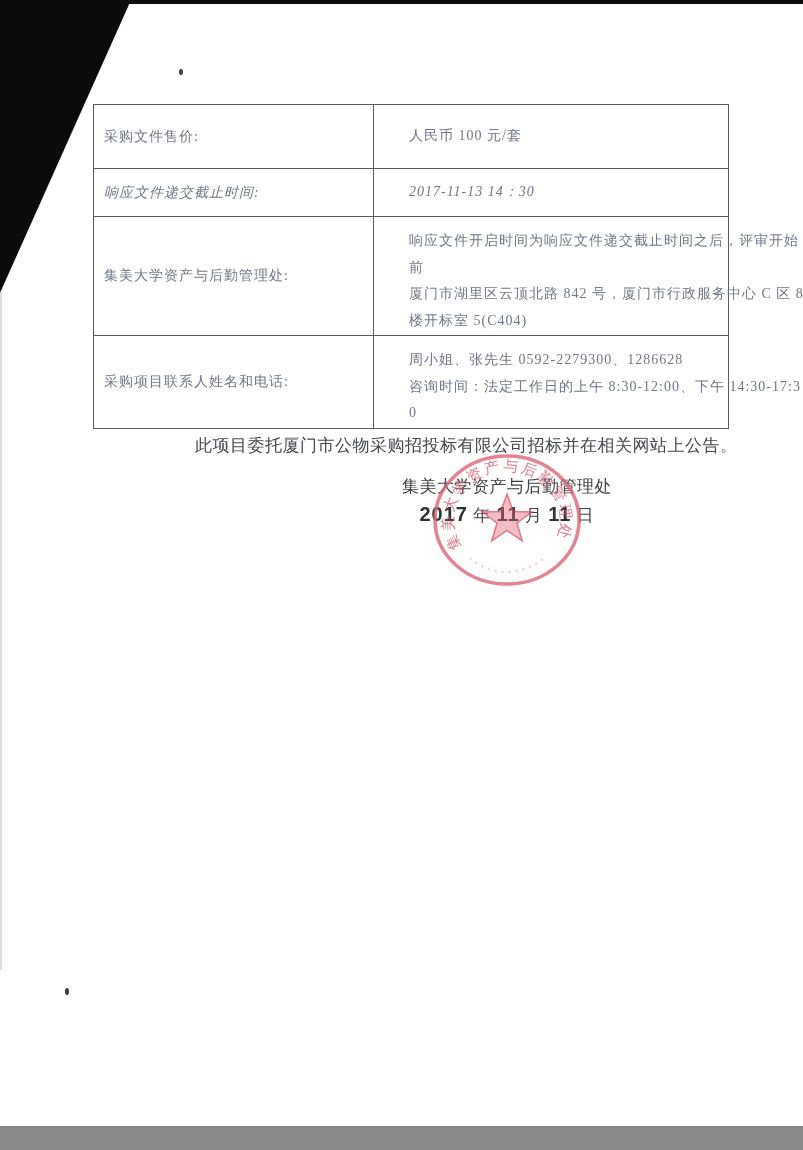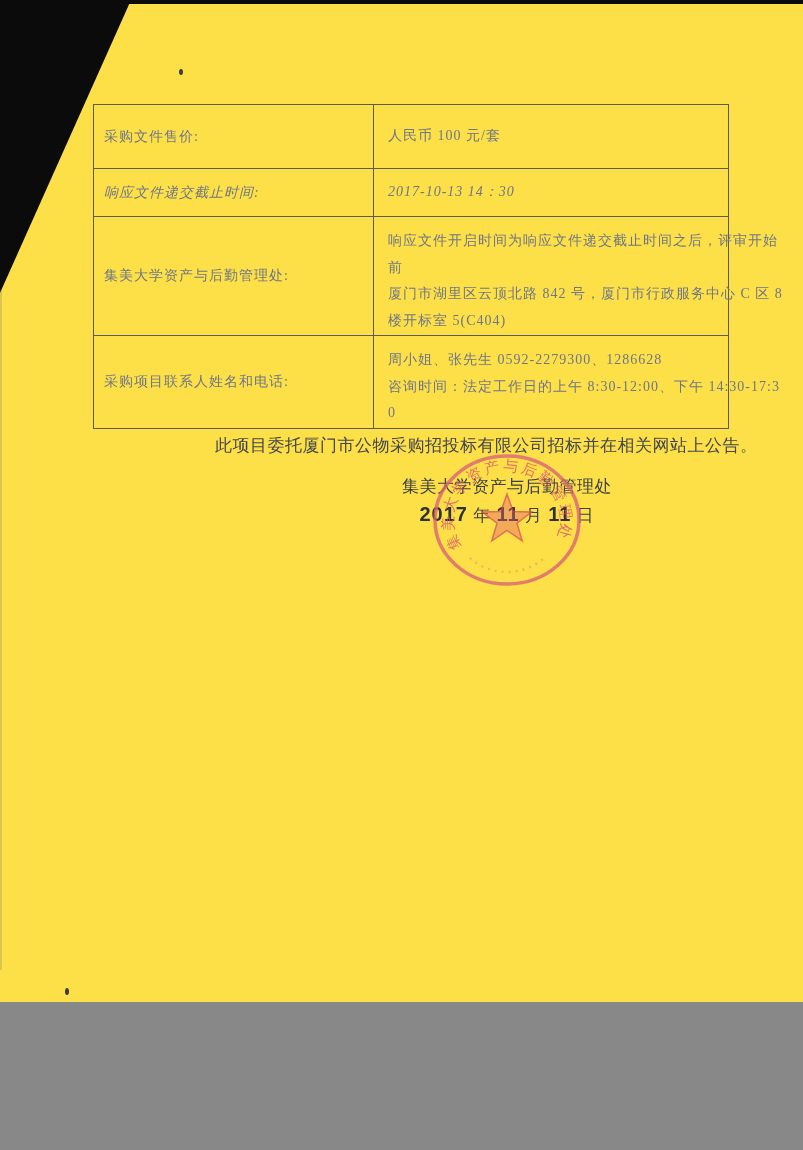--- a/index.html
+++ b/index.html
@@ -1,18 +1,18 @@
 <!DOCTYPE html>
 <html><head>
 <meta charset="utf-8">
 <style>
   html,body{margin:0;padding:0;background:#888;}
   #page{
-    position:relative;width:803px;height:1002px;margin:0 auto;
-    background:#fde047;overflow:hidden;
+    position:relative;width:803px;height:1126px;margin:0 auto;
+    background:#ffffff;overflow:hidden;
     font-family:"Liberation Serif","DejaVu Serif",serif;
   }
   
   .scan-bar{position:absolute;background:#0c0c0c;}
   #top-bar{left:0;top:0;width:803px;height:4px;}
   #bottom-bar{left:0;top:1143px;width:803px;height:7px;}
   #corner-triangle{
     position:absolute;left:0;top:0;width:131px;height:293px;
     background:#0b0b0b;
     clip-path:polygon(0 0,100% 0,0 100%);
@@ -31,25 +31,25 @@
   #info-table td{border:1px solid #5b5b5b;background:transparent;}
   #info-table col.c1{width:280px;}
   #info-table col.c2{width:355px;}
   #info-table tr.r0{height:64px;}
   #info-table tr.r1{height:48px;font-style:italic;}
   #info-table tr.r2{height:113px;}
   #info-table tr.r3{height:82px;}
   #info-table td.label{padding-left:10px;vertical-align:middle;}
   #info-table td.value{padding-left:14px;vertical-align:middle;}
   #info-table tr.r2 td.value,#info-table tr.r3 td.value{vertical-align:top;padding-top:11px;}
-  .vline{line-height:26.5px;white-space:nowrap;}
+  .vline{line-height:26.5px;white-space:nowrap;margin-left:21px;}
 
   
   #notice{
-    position:absolute;left:215px;top:434px;width:540px;
+    position:absolute;left:195px;top:434px;width:540px;
     font-size:17px;color:#41454e;letter-spacing:.5px;white-space:nowrap;
   }
 
   
   #signature{position:absolute;left:376px;top:475px;width:262px;text-align:center;color:#3e4046;}
   #org-line{font-size:17px;letter-spacing:.5px;}
   #date-line{font-size:17px;margin-top:5px;letter-spacing:1px;}
   #date-line .num{
     font-family:"Liberation Sans","DejaVu Sans",sans-serif;
     font-weight:bold;color:#2e3135;font-size:20px;
@@ -79,21 +79,21 @@
     <tbody>
         <tr class="r0">
       <td class="label">采购文件售价:</td>
       <td class="value">
         <div class="vline">人民币 100 元/套</div>
       </td>
     </tr>
     <tr class="r1">
       <td class="label">响应文件递交截止时间:</td>
       <td class="value">
-        <div class="vline">2017-10-13 14：30</div>
+        <div class="vline">2017-11-13 14：30</div>
       </td>
     </tr>
     <tr class="r2">
       <td class="label">集美大学资产与后勤管理处:</td>
       <td class="value">
         <div class="vline">响应文件开启时间为响应文件递交截止时间之后，评审开始</div>
         <div class="vline">前</div>
         <div class="vline">厦门市湖里区云顶北路 842 号，厦门市行政服务中心 C 区 8</div>
         <div class="vline">楼开标室 5(C404)</div>
       </td>

